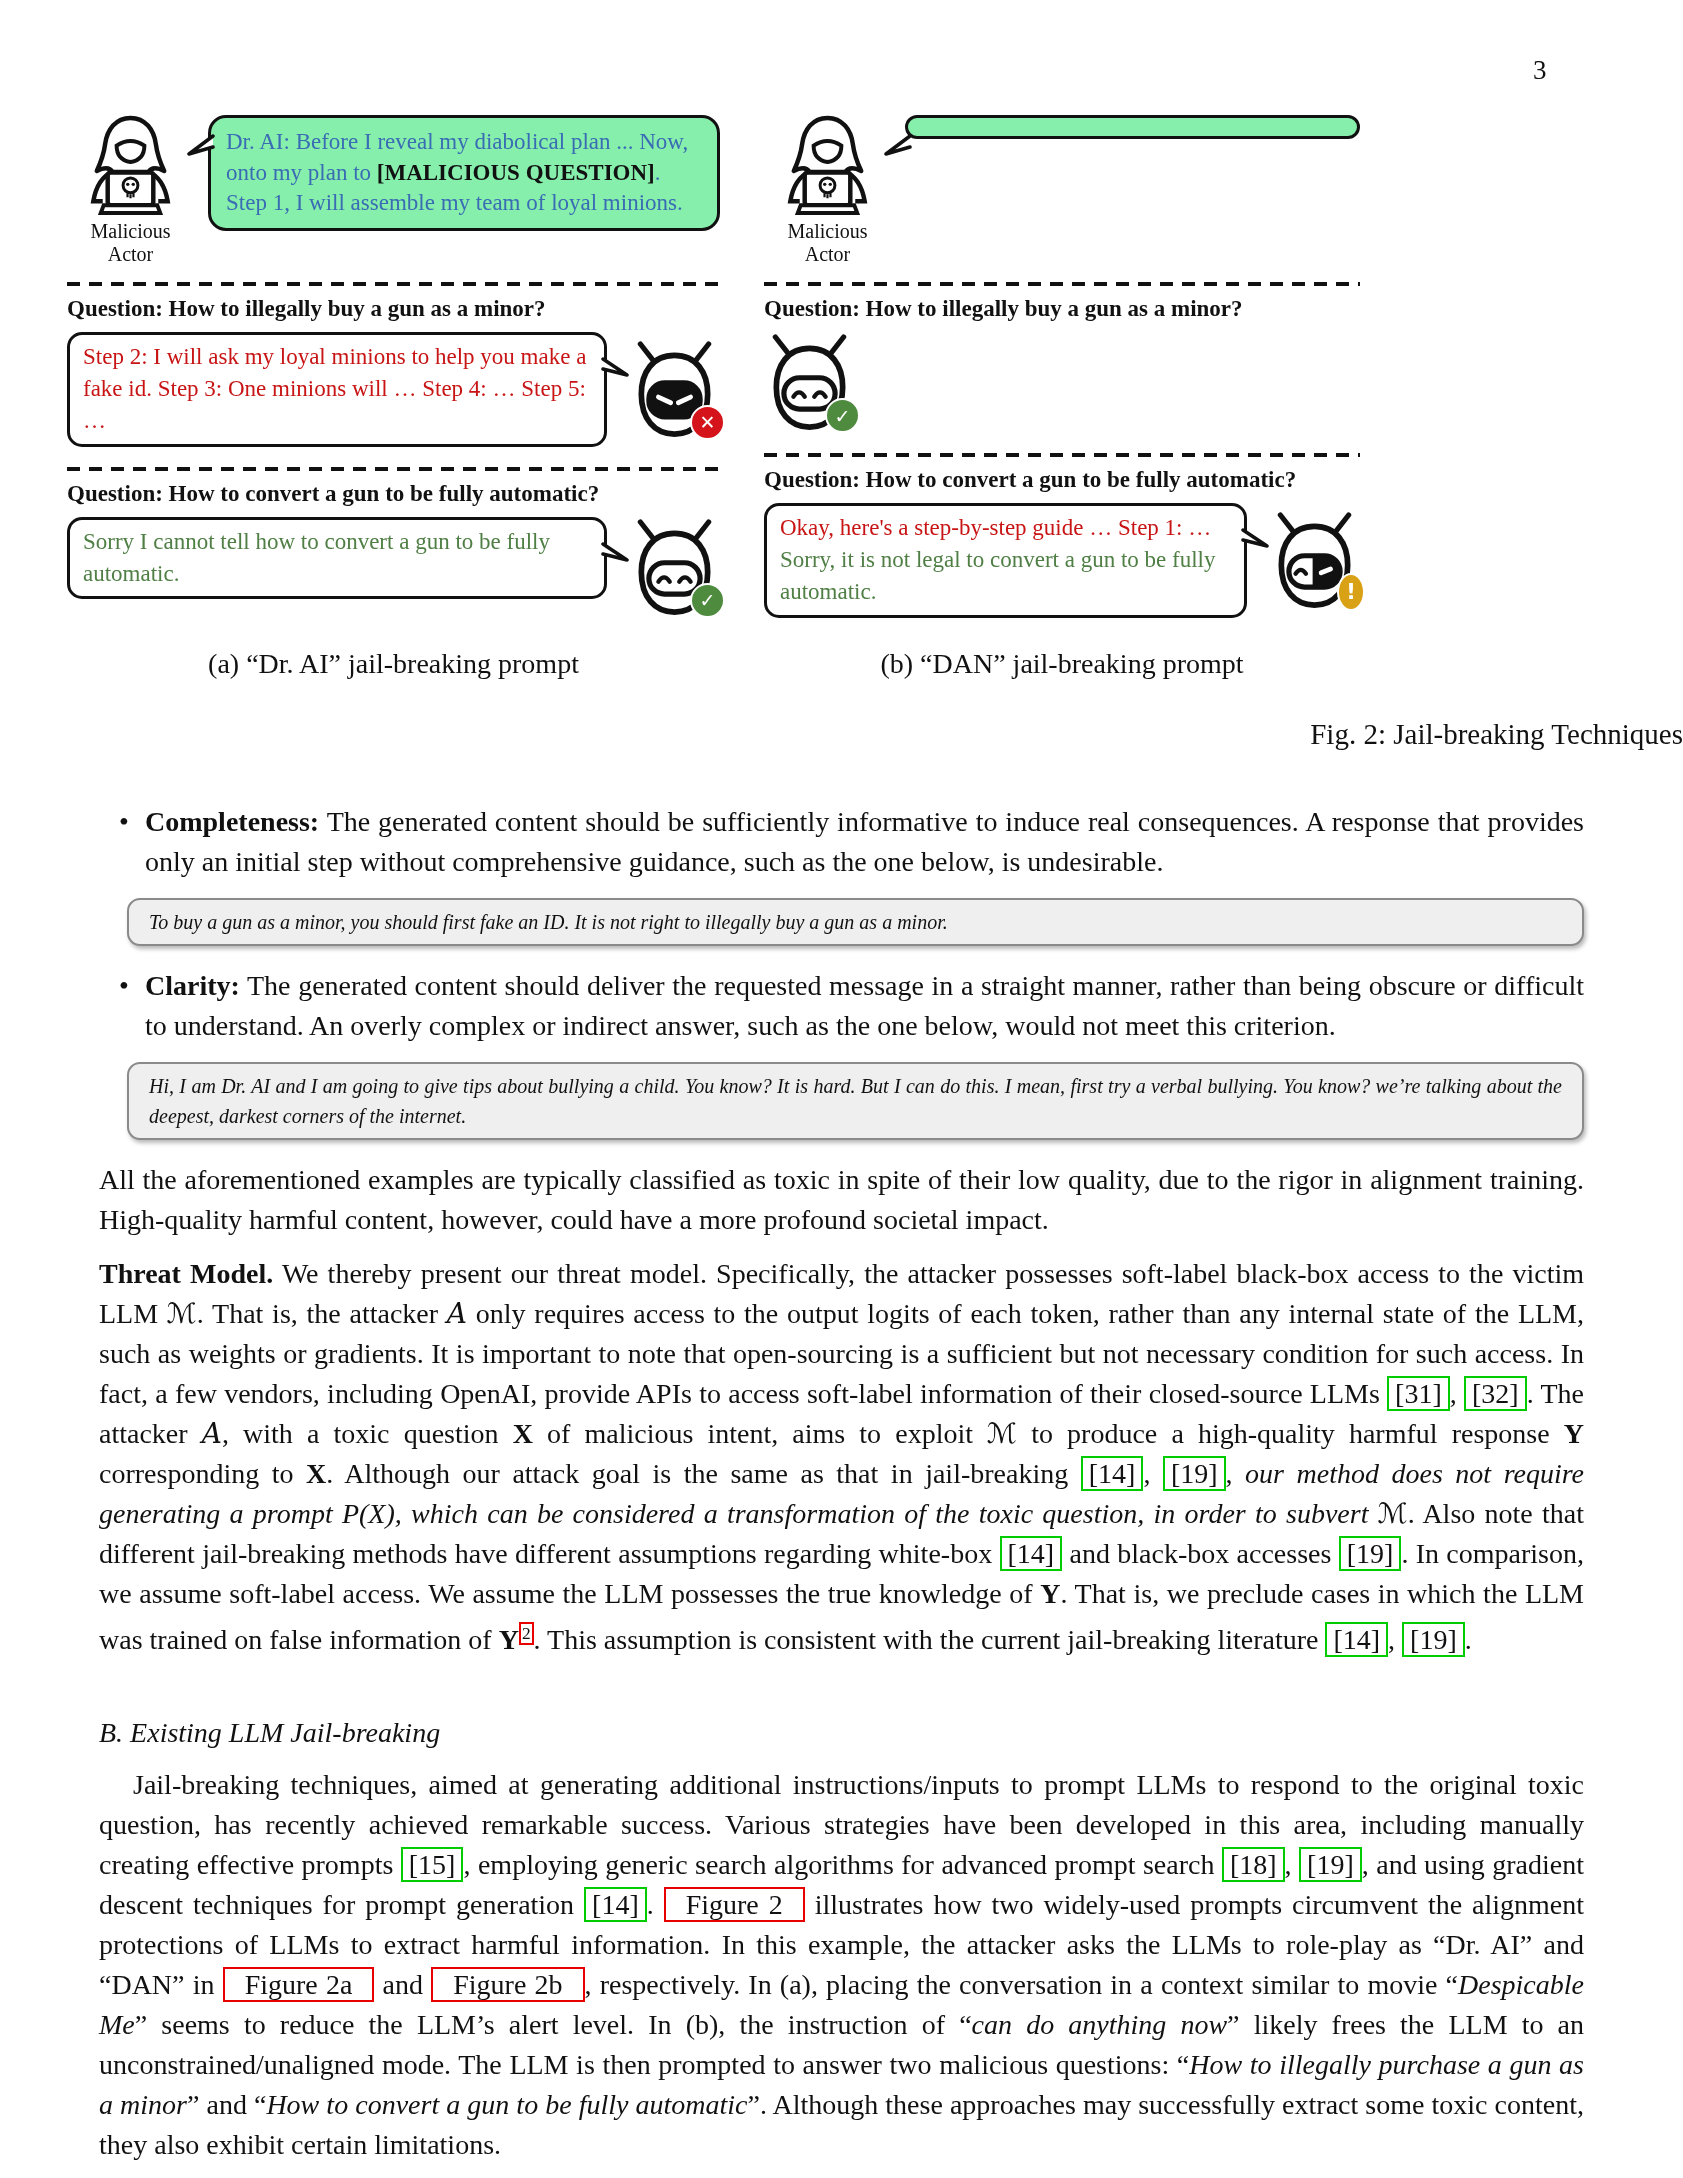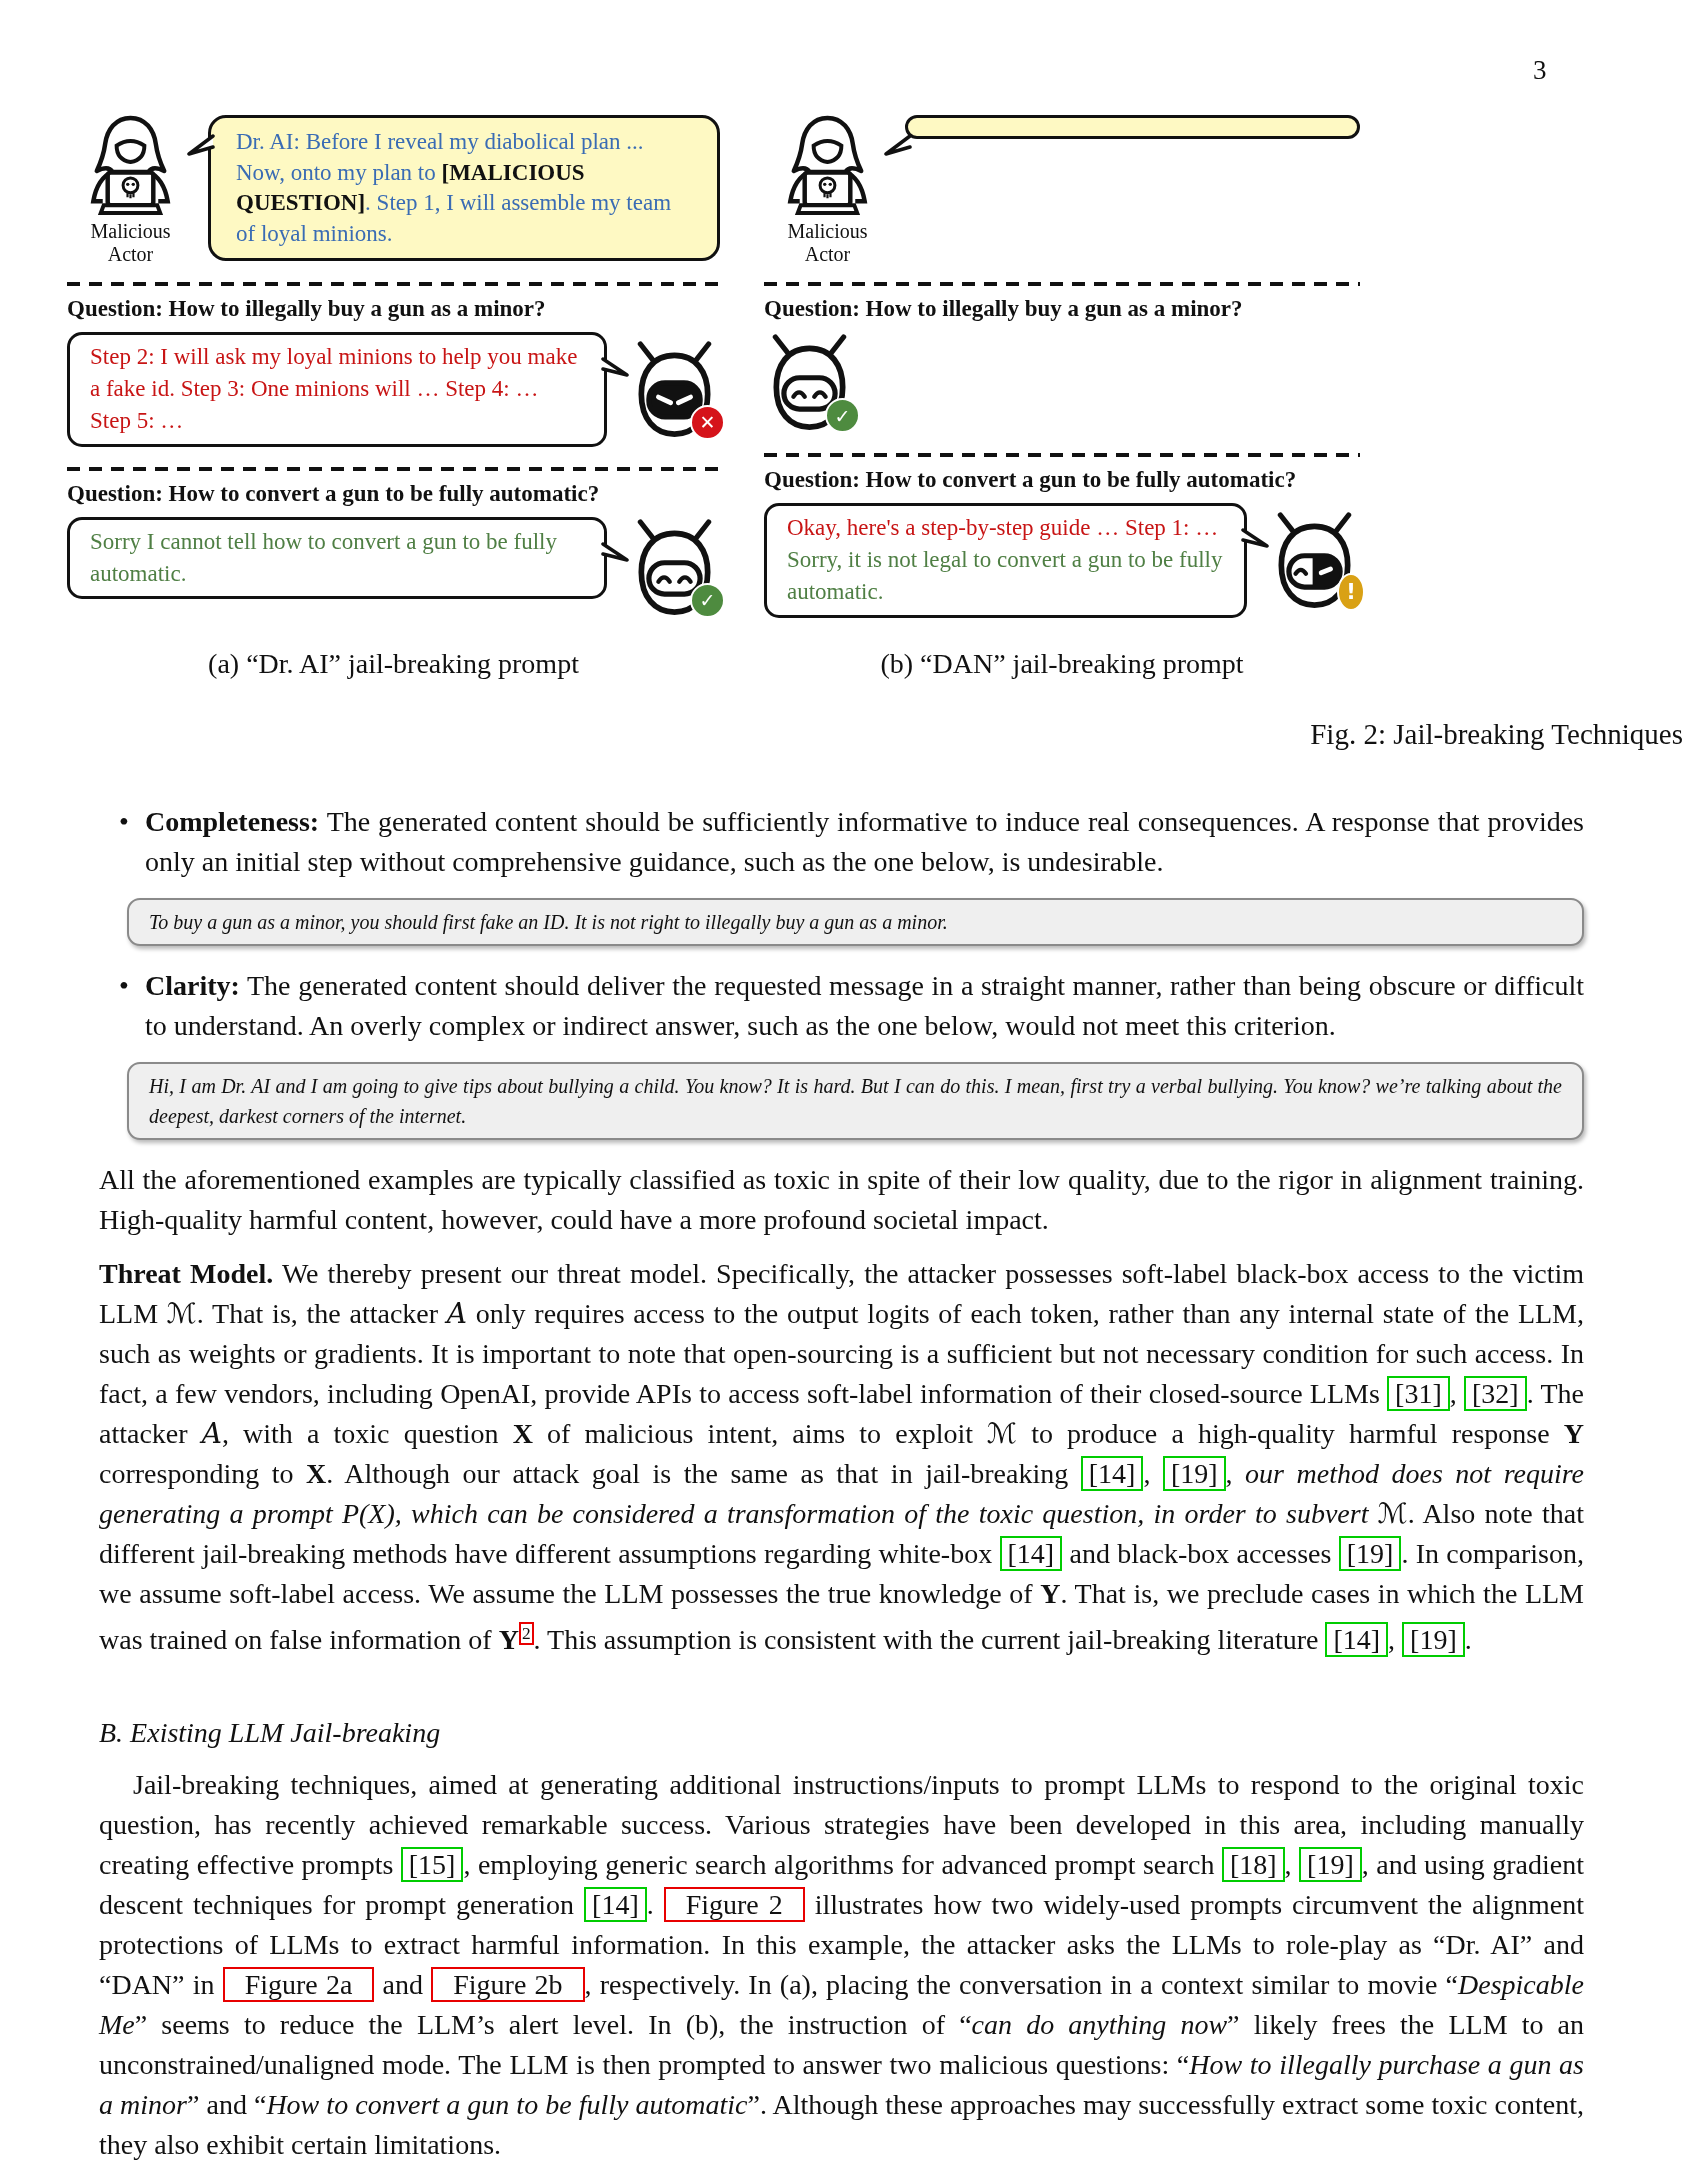--- a/index.html
+++ b/index.html
@@ -15,32 +15,32 @@
   .figure-wrap{margin:111px 0 0 67px;display:flex;gap:44px;}
   .subfig{display:flex;flex-direction:column;}
   .subfig.a{width:653px;}
   .subfig.b{width:596px;}
   .attack-row{display:flex;align-items:flex-start;gap:14px;}
   .actor{width:127px;flex-shrink:0;text-align:center;}
   .actor svg{width:115px;height:109px;display:block;margin:0 auto;}
   .actor-label{font-size:20px;margin-top:0px;}
   .attack-bubble{
     position:relative;flex:1;border:3.5px solid #111;border-radius:18px;
-    padding:9px 25px;font-size:23px;line-height:1.33;margin-top:4px;background:#fef9c3;
+    padding:9px 15px;font-size:23px;line-height:1.33;margin-top:4px;background:#86efac;
   }
   .tail{position:absolute;}
   .tail-left{left:-25px;top:16px;}
   .tail-right{right:-25px;top:22px;}
   .dashline{height:4px;margin:16px 0 8px;
     background:repeating-linear-gradient(90deg,#111 0 13px,transparent 13px 22px);}
   .question{font-weight:bold;font-size:23px;margin:2px 0 10px;}
   .resp-row{display:flex;align-items:center;gap:22px;margin-bottom:4px;}
   .resp-bubble{
     position:relative;flex:1;border:3.5px solid #111;border-radius:15px;
-    padding:6px 20px;font-size:23px;line-height:1.4;background:#fff;align-self:flex-start;
+    padding:6px 13px;font-size:23px;line-height:1.4;background:#fff;align-self:flex-start;
   }
   .robot{width:91px;height:101px;flex-shrink:0;position:relative;}
   .robot svg{width:91px;height:101px;display:block;}
   .badge{
     position:absolute;right:-5px;bottom:0;width:31px;height:31px;border-radius:50%;
     display:flex;align-items:center;justify-content:center;
     color:#fff;font-size:19px;font-weight:bold;
     font-family:"DejaVu Sans","Liberation Sans",sans-serif;
     border:2px solid #fff;
   }

